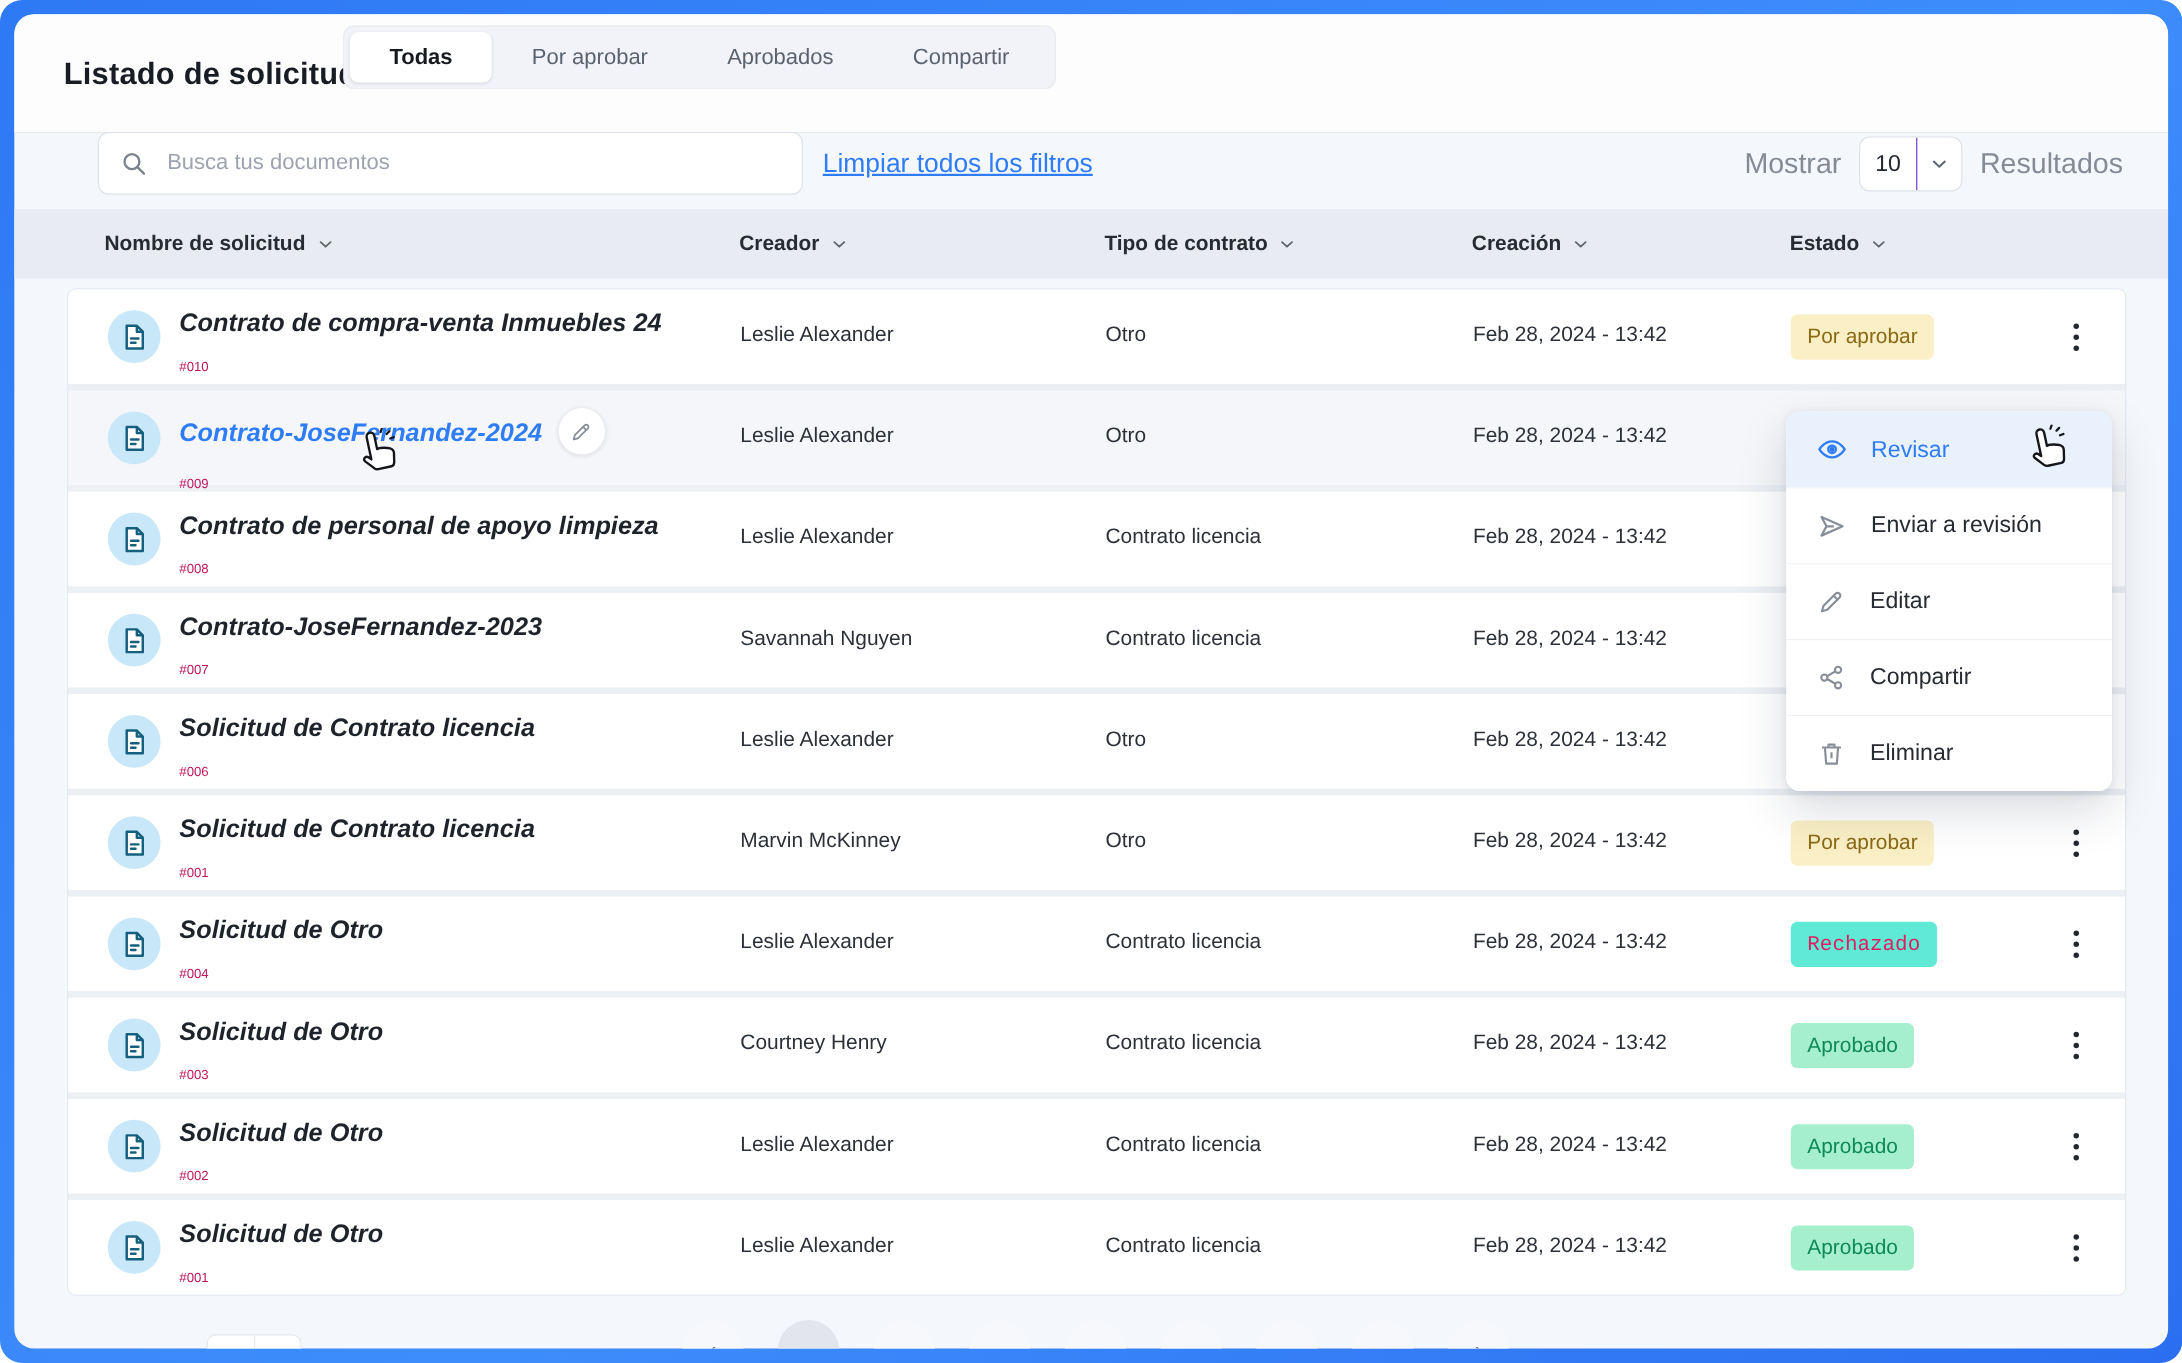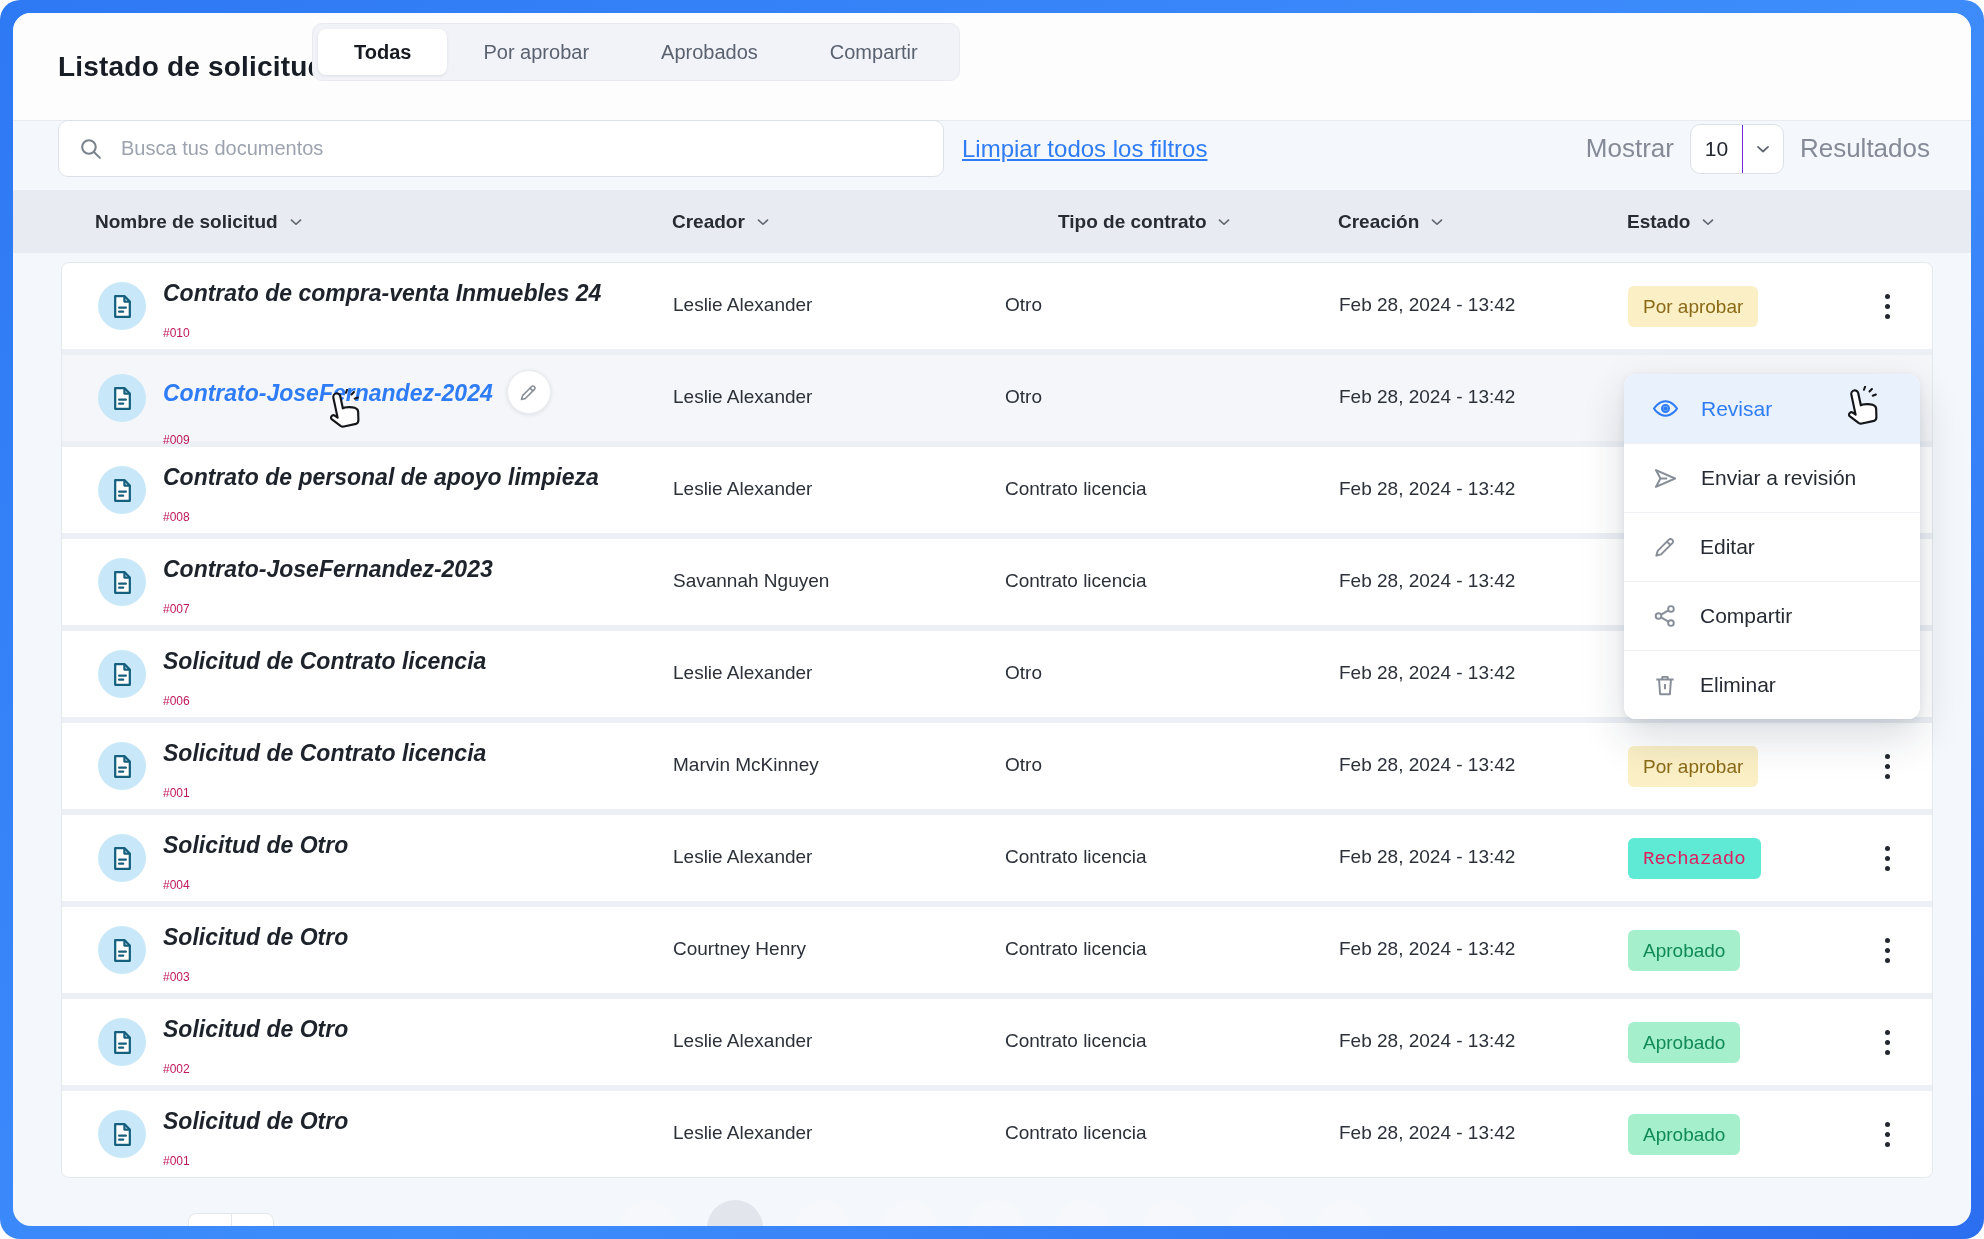--- a/index.html
+++ b/index.html
@@ -22,21 +22,21 @@
     background:#f1f3f8; border:1px solid #e8eaef; border-radius:10px;
     display:flex; align-items:center; padding:5px; }
   .tab { height:46px; display:flex; align-items:center; padding:0 36px;
     font-size:20px; color:#5a6270; border-radius:8px; cursor:pointer; white-space:nowrap; }
   .tab.active { background:#ffffff; color:#16191f; font-weight:700;
     box-shadow:0 1px 3px rgba(20,30,60,.10); }
 
   
   .filters { position:absolute; left:45px; right:41px; top:107px; height:57px;
     display:flex; align-items:center; }
-  .search { position:relative; width:886px; height:57px; }
+  .search { position:relative; width:641px; height:57px;margin-left:31px; }
   .search input { width:100%; height:100%; border:1px solid #dce0e8; border-radius:10px;
     background:#fff; padding:0 20px 0 62px; font-size:20px; color:#30343c;
     font-family:inherit; outline:none; }
   .search input::placeholder { color:#9ca3af; }
   .search .mag { position:absolute; left:20px; top:16px; width:25px; height:25px; }
   .clear-link { margin-left:18px; font-size:24px; color:#2e7cf6; text-decoration:underline; cursor:pointer; }
   .right-group { margin-left:auto; display:flex; align-items:center; gap:16px; }
   .muted-label { font-size:26px; color:#848b97; }
   .pagesize { display:flex; align-items:stretch; height:50px; background:#fff;
     border:1px solid #dce0e8; border-radius:10px; overflow:hidden; cursor:pointer; }
@@ -145,21 +145,21 @@
           <svg width="18" height="18" viewBox="0 0 24 24" fill="none" stroke="#5f6670" stroke-width="2.2" stroke-linecap="round" stroke-linejoin="round">
             <polyline points="6 9.5 12 15 18 9.5"></polyline>
           </svg>
         </div>
         <div class="col" style="left: 659px;">
           <span>Creador</span>
           <svg width="18" height="18" viewBox="0 0 24 24" fill="none" stroke="#5f6670" stroke-width="2.2" stroke-linecap="round" stroke-linejoin="round">
             <polyline points="6 9.5 12 15 18 9.5"></polyline>
           </svg>
         </div>
-        <div class="col" style="left: 1045px;">
+        <div class="col" style="left: 991px;">
           <span>Tipo de contrato</span>
           <svg width="18" height="18" viewBox="0 0 24 24" fill="none" stroke="#5f6670" stroke-width="2.2" stroke-linecap="round" stroke-linejoin="round">
             <polyline points="6 9.5 12 15 18 9.5"></polyline>
           </svg>
         </div>
         <div class="col" style="left: 1325px;">
           <span>Creación</span>
           <svg width="18" height="18" viewBox="0 0 24 24" fill="none" stroke="#5f6670" stroke-width="2.2" stroke-linecap="round" stroke-linejoin="round">
             <polyline points="6 9.5 12 15 18 9.5"></polyline>
           </svg>

